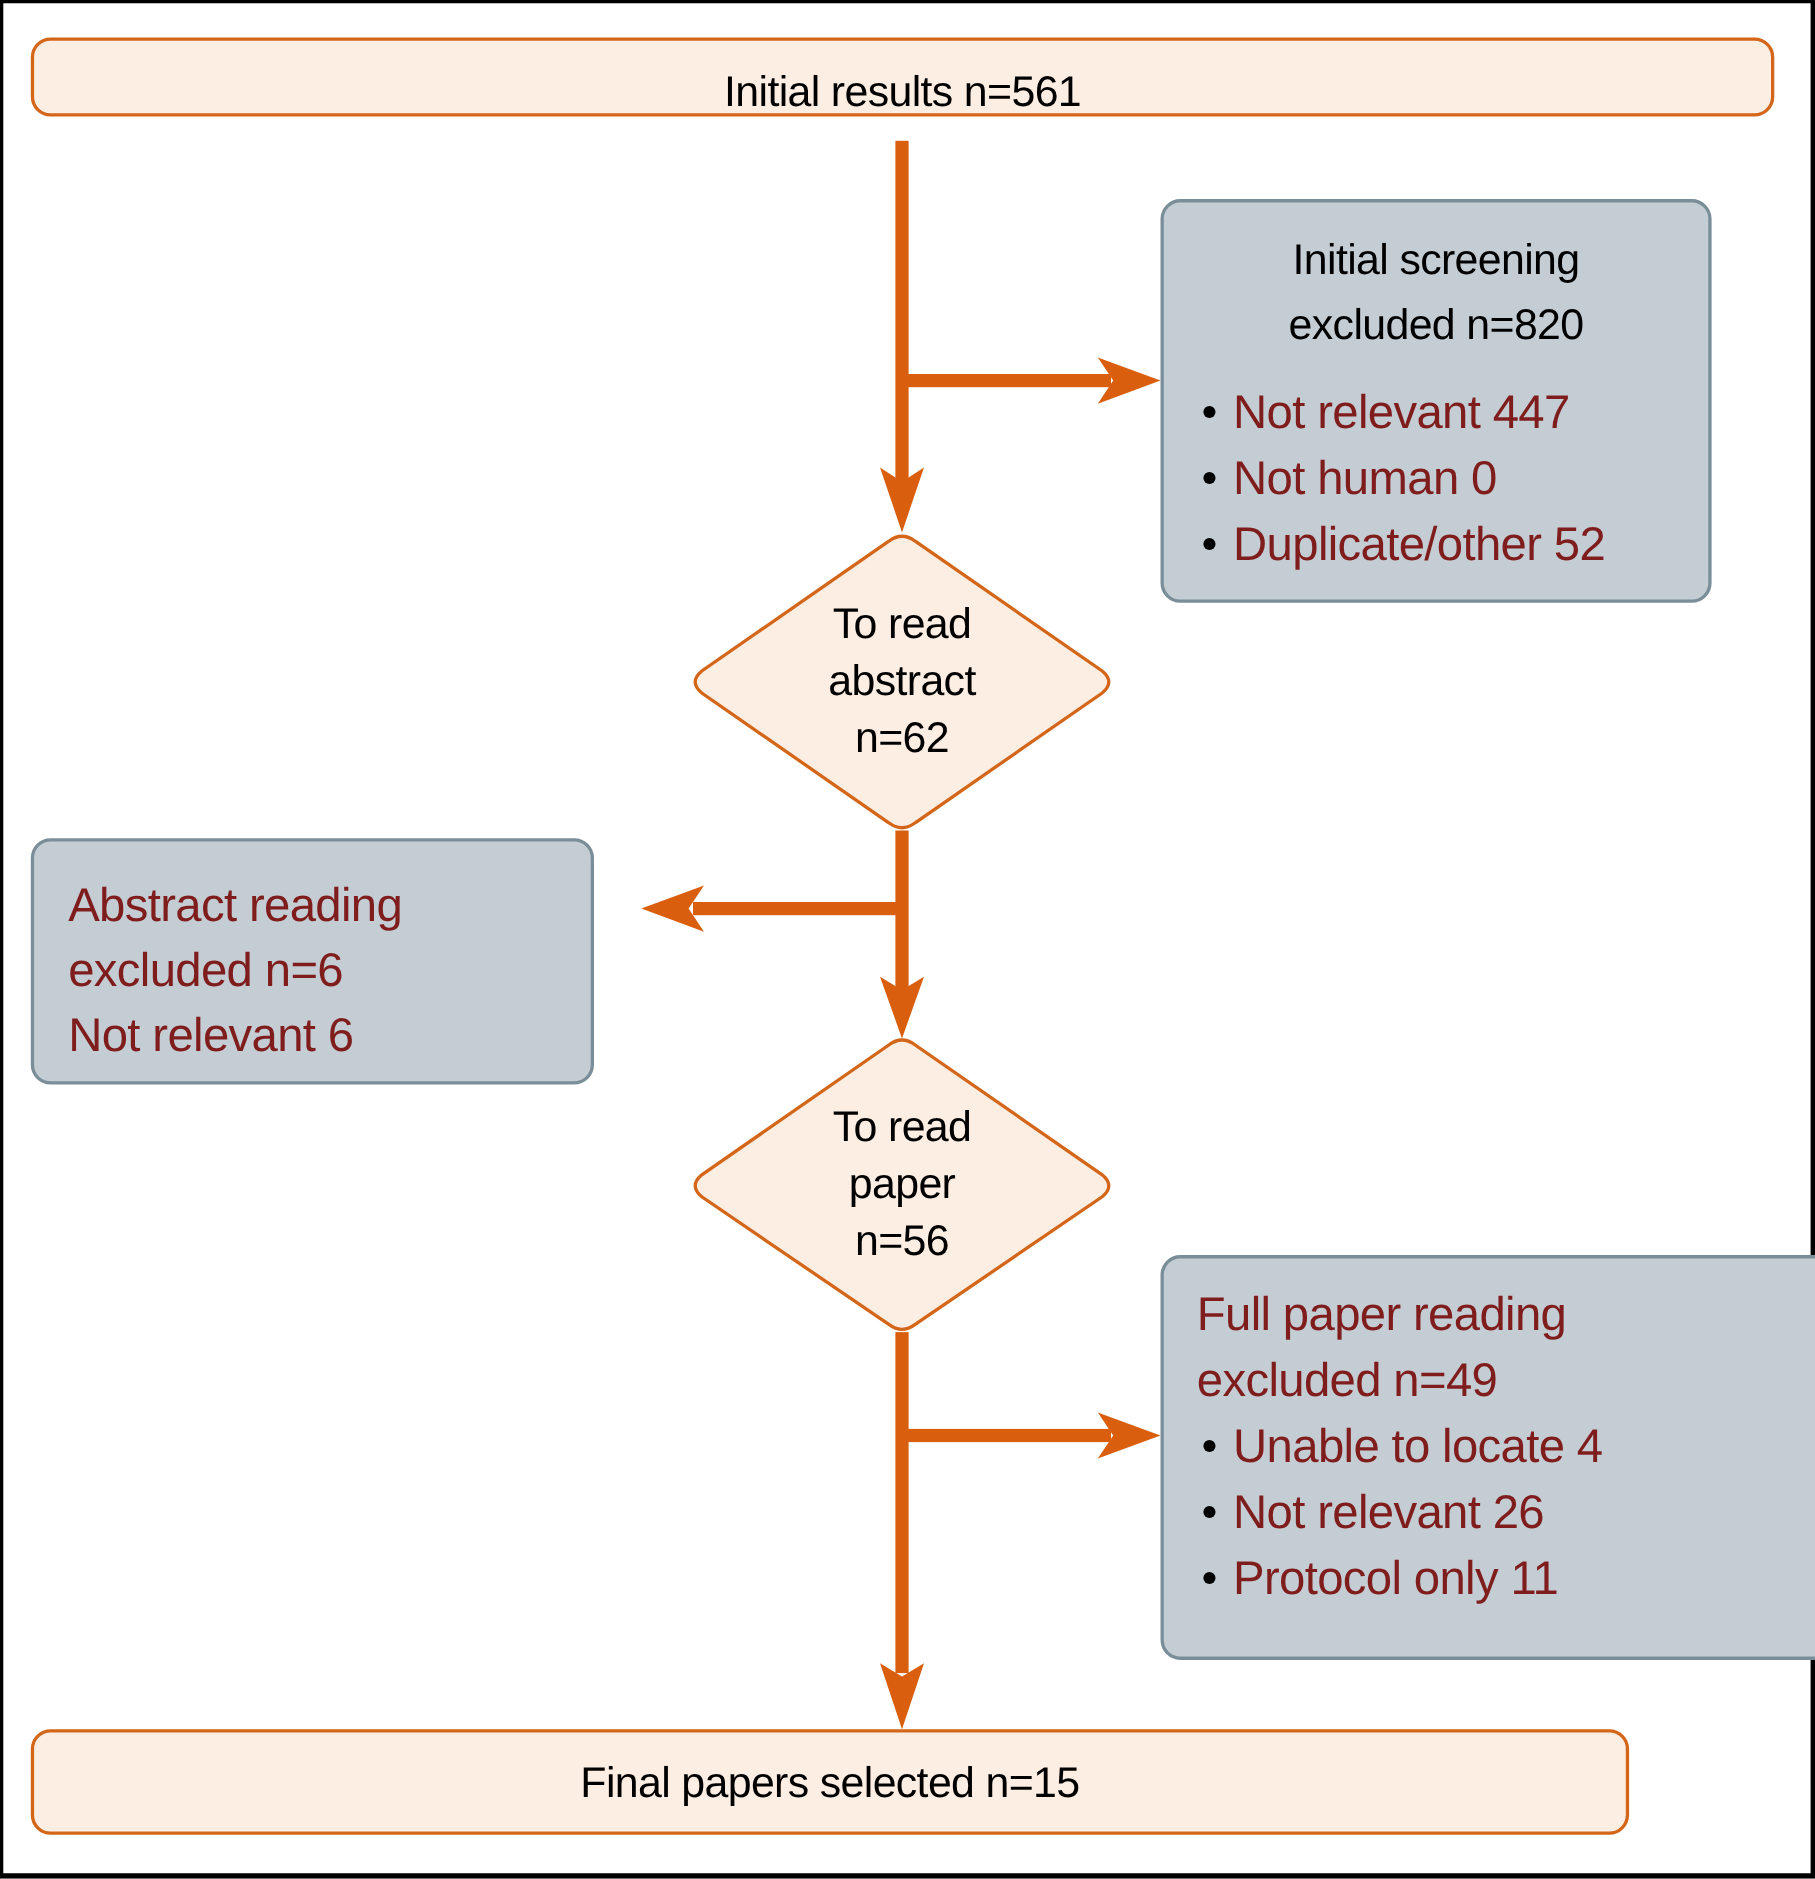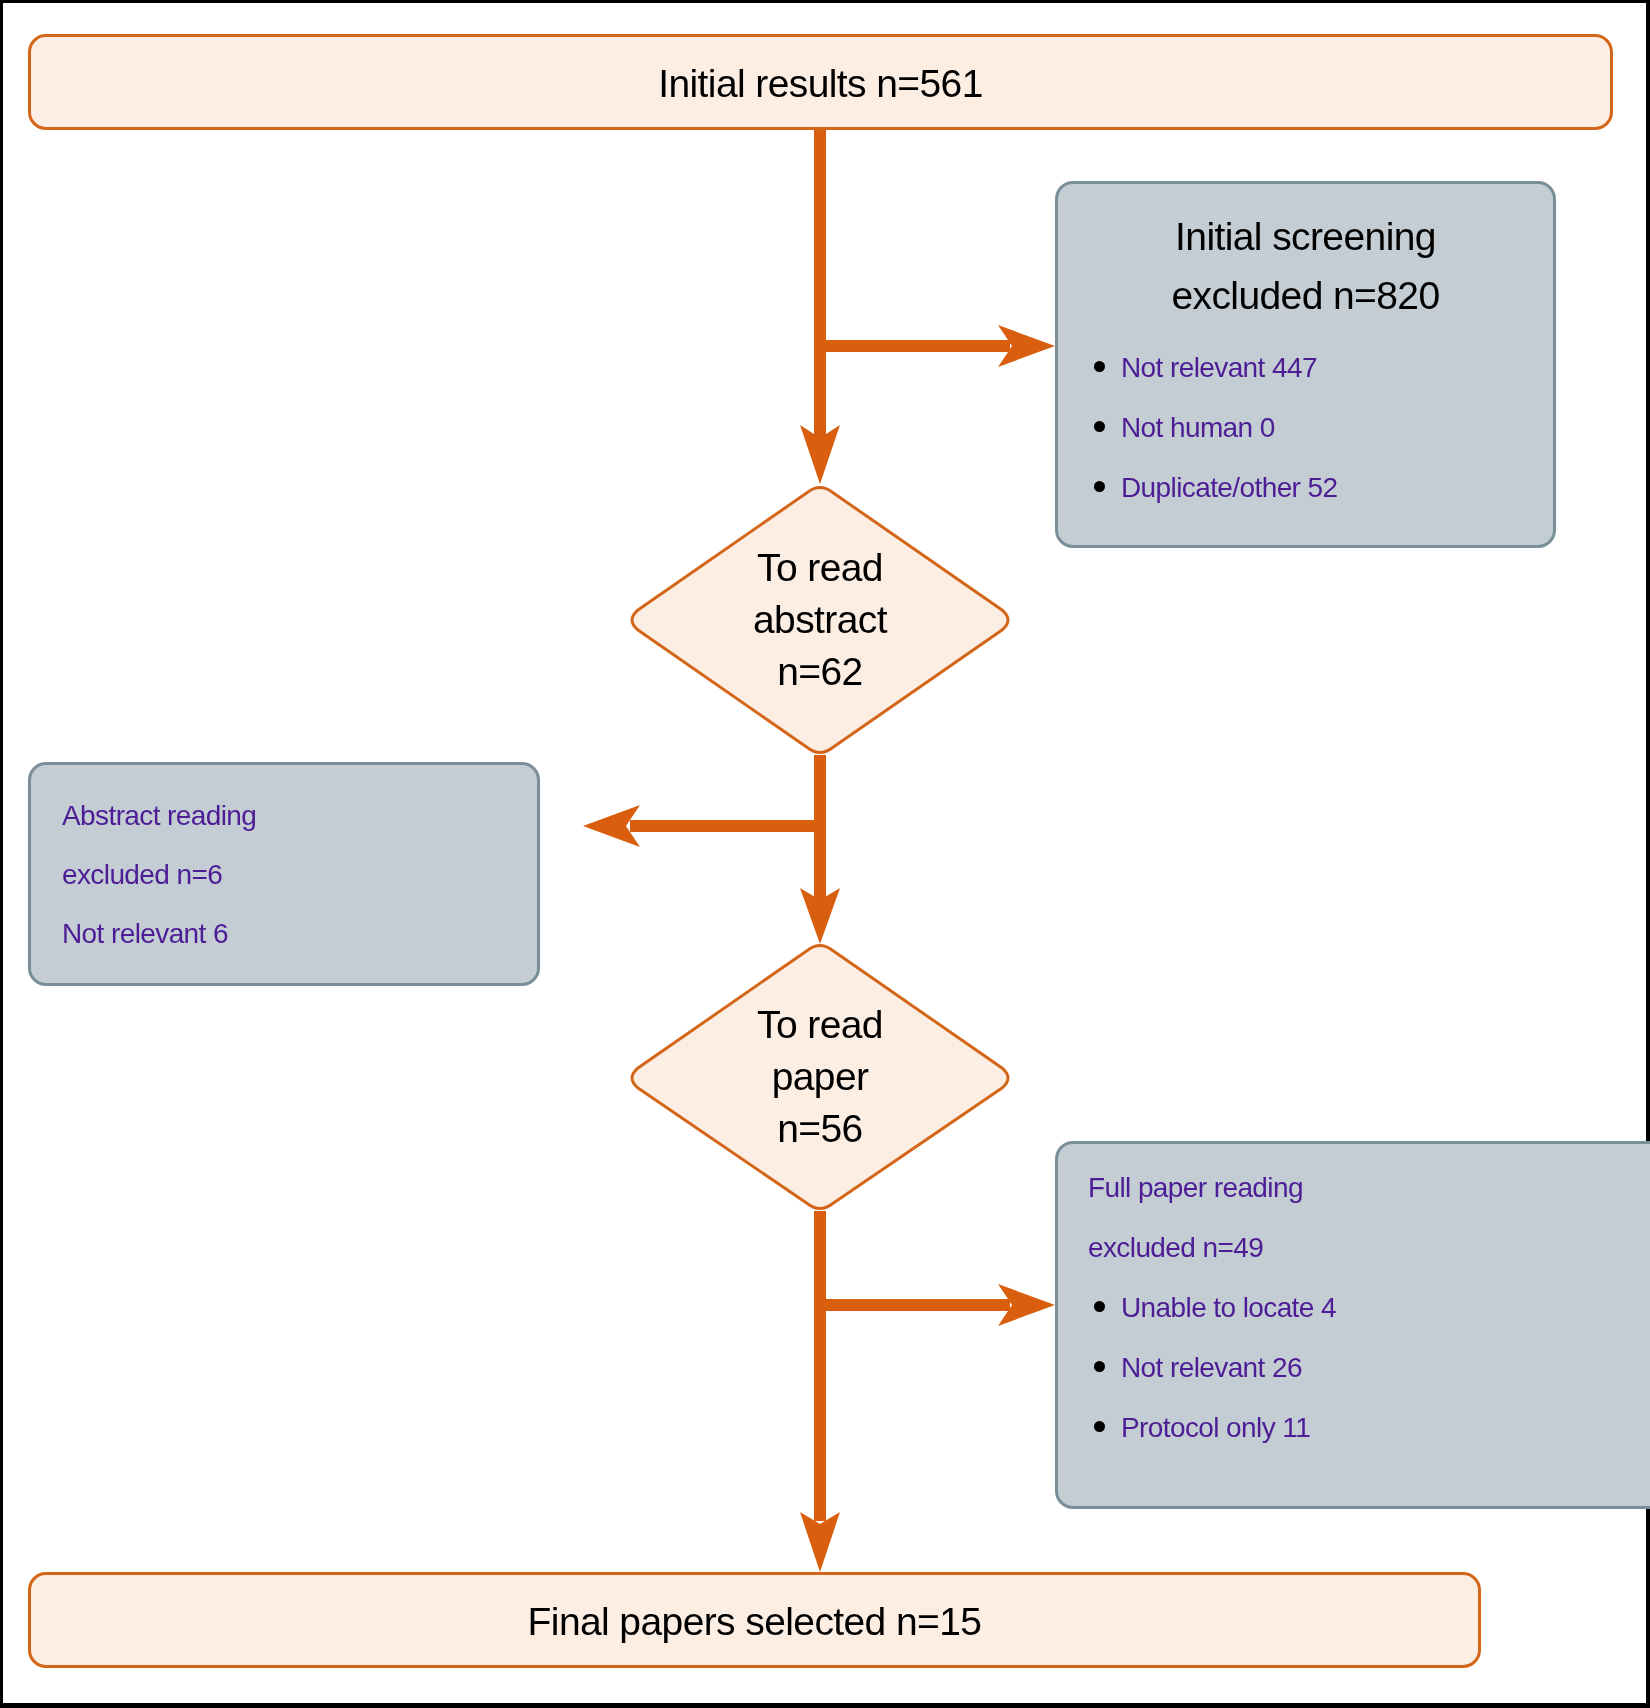--- a/index.html
+++ b/index.html
@@ -18,22 +18,22 @@
   }
   .box.gray {
     background: #C4CCD4; border: 3px solid #7A8E99; border-radius: 18px;
   }
   .center-text {
     position: absolute; left: 0; right: 0; text-align: center;
     font-family: "Liberation Sans", sans-serif; font-size: 39px; letter-spacing: -0.6px;
     color: #000; line-height: 1;
   }
   .line {
-    position: absolute; font-family: "Liberation Sans", sans-serif; font-size: 28px;
-    letter-spacing: -0.6px; color: #4c1d95; white-space: nowrap; line-height: 1;
+    position: absolute; font-family: "Liberation Sans", sans-serif; font-size: 43px;
+    letter-spacing: -0.6px; color: #7f1d1d; white-space: nowrap; line-height: 1;
   }
   .bullet-dot {
     display: inline-block; width: 11px; height: 11px; border-radius: 50%;
     background: #000; margin-right: 16px; vertical-align: middle; position: relative; top: -3px;
   }
 </style>
 </head>
 <body>
 
 <div class="frame"></div>
@@ -52,21 +52,21 @@
 
   <rect x="814" y="1211" width="12" height="310" fill="#D95F0E"></rect>
   <polygon points="800,1512 820,1524 840,1512 820,1572" fill="#D95F0E"></polygon>
   <rect x="820" y="1299" width="190" height="12" fill="#D95F0E"></rect>
   <polygon points="998,1284 1012,1305 998,1326 1055,1305" fill="#D95F0E"></polygon>
 
   <path d="M808,492 Q820,483 832,492 L1002,610 Q1014,620 1002,630 L832,748 Q820,757 808,748 L638,630 Q626,620 638,610 Z" fill="#FDEEE4" stroke="#D4661A" stroke-width="3"></path>
   <path d="M808,950 Q820,941 832,950 L1002,1068 Q1014,1078 1002,1088 L832,1204 Q820,1213 808,1204 L638,1088 Q626,1078 638,1068 Z" fill="#FDEEE4" stroke="#D4661A" stroke-width="3"></path>
 </svg>
 
-<div class="box orange" style="left:28px; top:34px; width:1585px; height:96px;">
+<div class="box orange" style="left:28px; top:34px; width:1585px; height:72px;">
   <div class="center-text" style="top:27px;">Initial results n=561</div>
 </div>
 
 <div style="position:absolute; left:660px; top:548px; width:320px; height:150px;">
   <div class="center-text" style="top:0px;">To read</div>
   <div class="center-text" style="top:52px;">abstract</div>
   <div class="center-text" style="top:104px;">n=62</div>
 </div>
 
 <div style="position:absolute; left:660px; top:1005px; width:320px; height:150px;">

